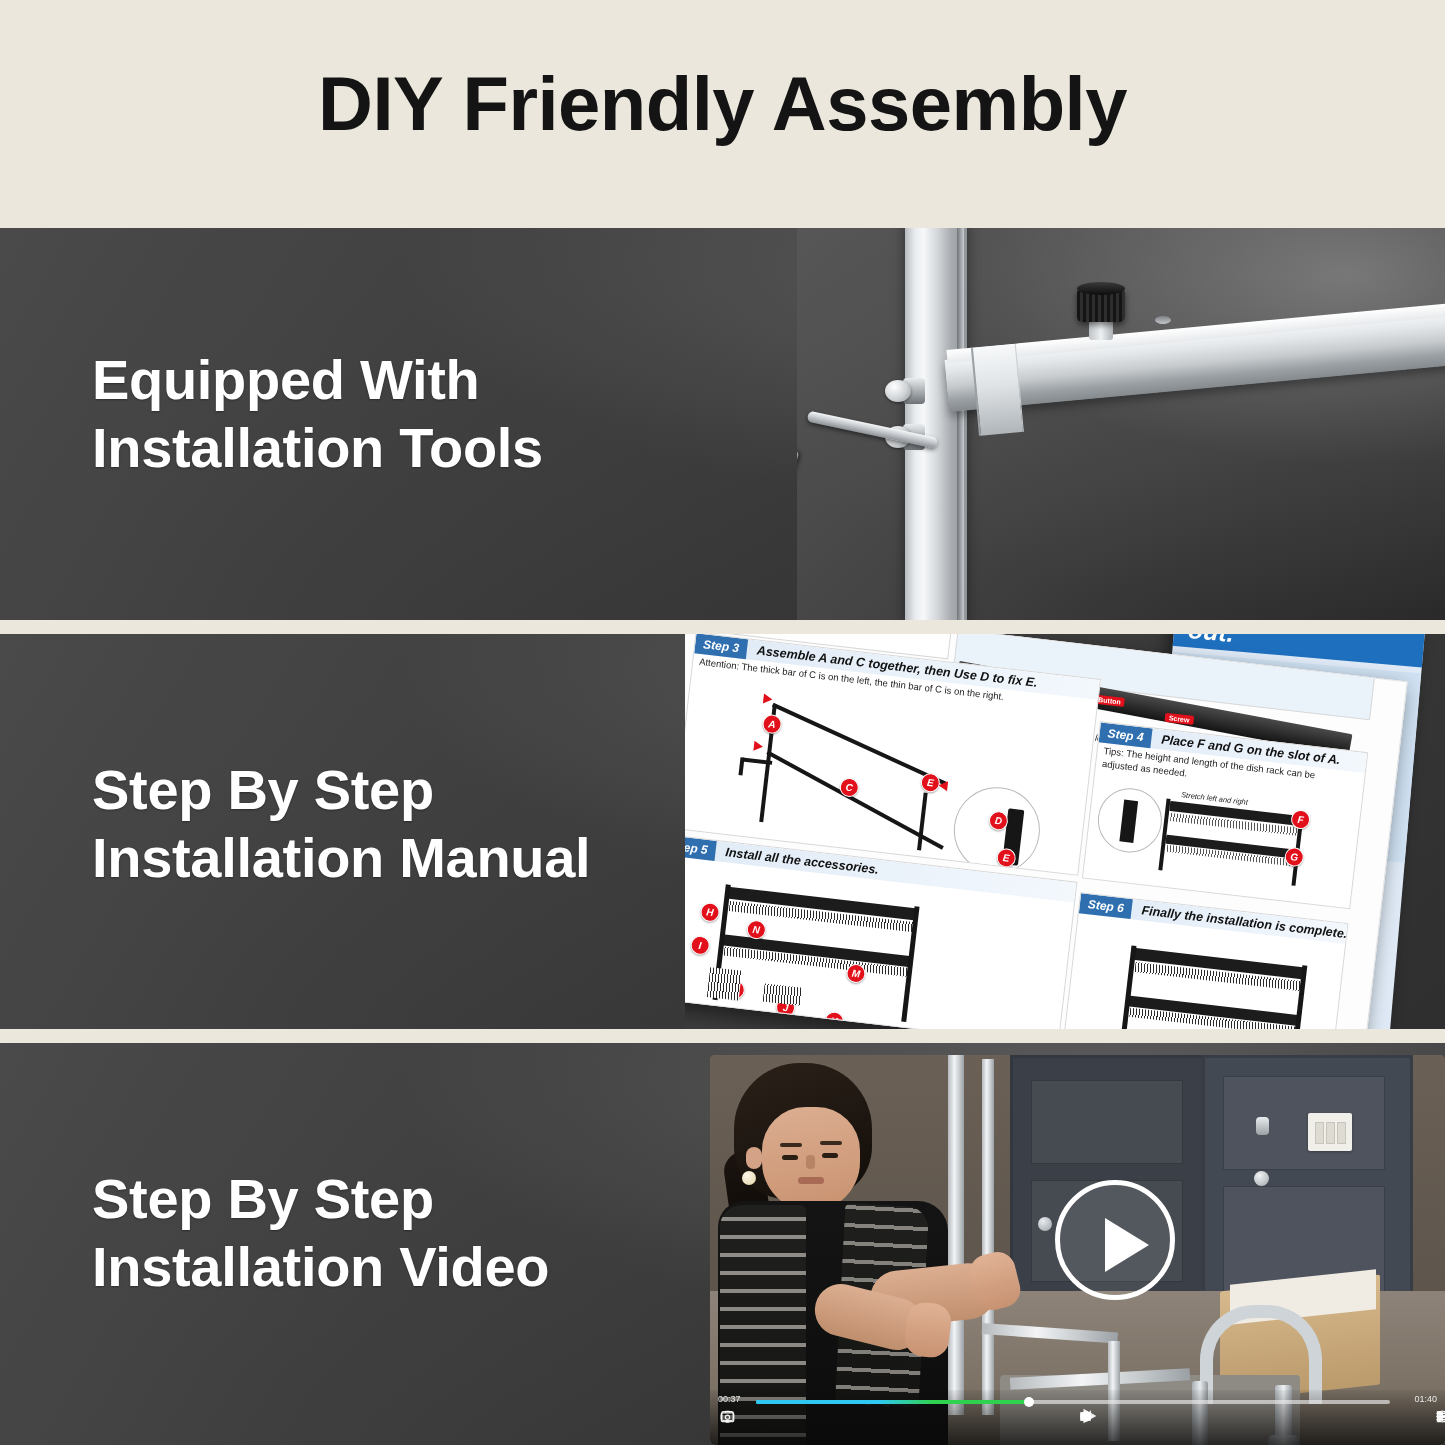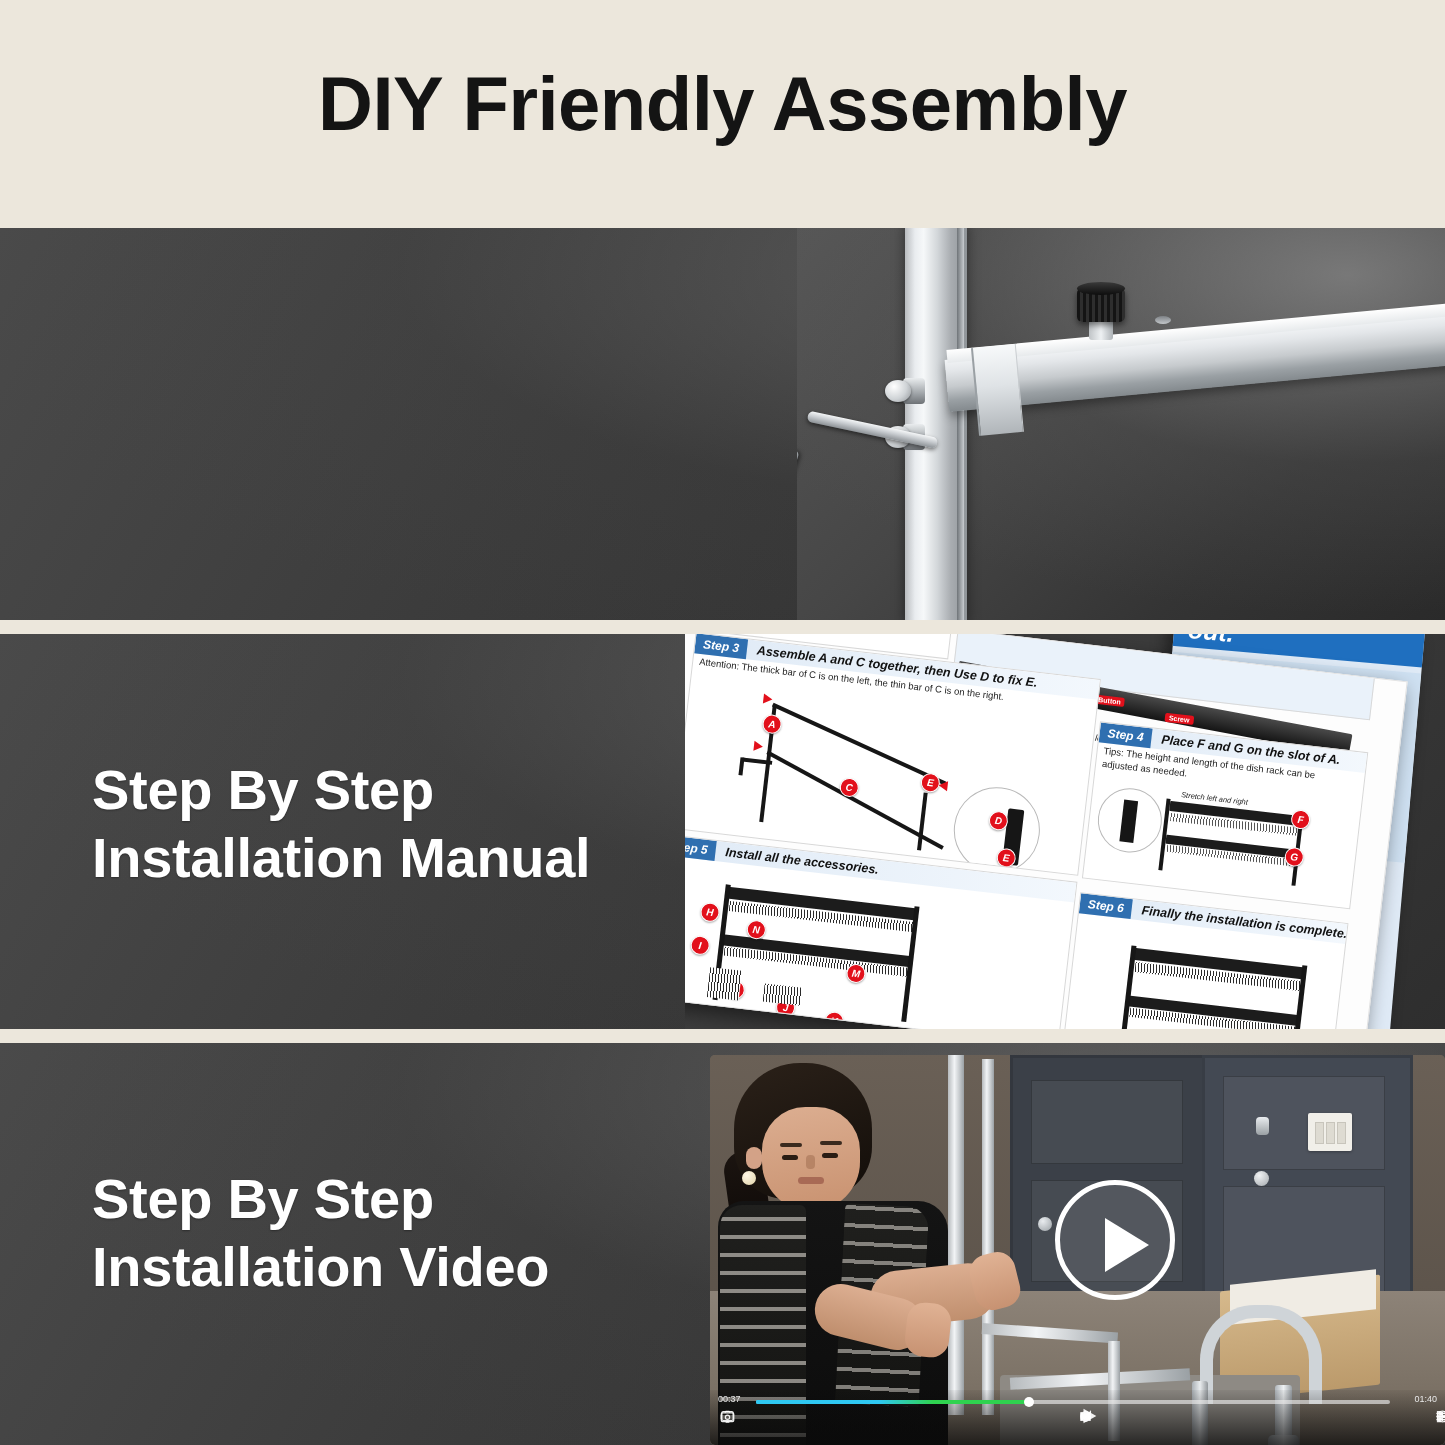--- a/index.html
+++ b/index.html
@@ -238,20 +238,22 @@
 <body>
 
 <div class="page">
 
   <div class="header">
     <div class="header-title">DIY Friendly Assembly</div>
   </div>
 
   <div class="panel" id="panel1">
     <div class="vignette"></div>
+    <div class="panel-heading">Equipped With
+Installation Tools</div>
 
     <div class="tools-photo">
       <div class="tp-bg"></div>
       <div class="post"></div>
       <div class="post-edge"></div>
       <div class="beam"></div>
       <div class="beam-top"></div>
       <div class="collar"></div>
       <div class="knob-shaft"></div>
       <div class="knob"></div>

